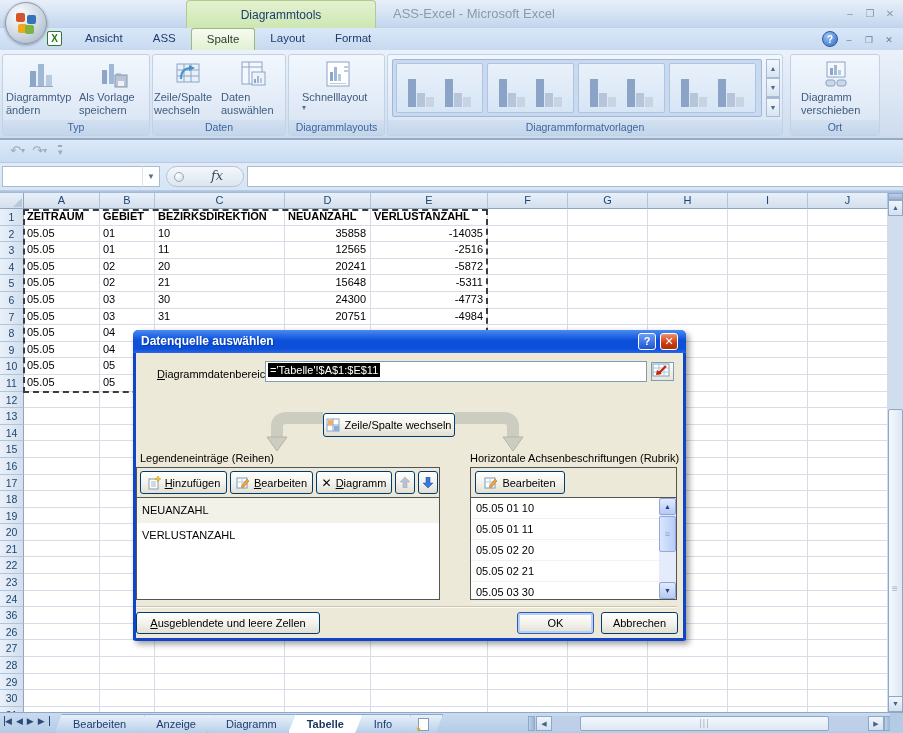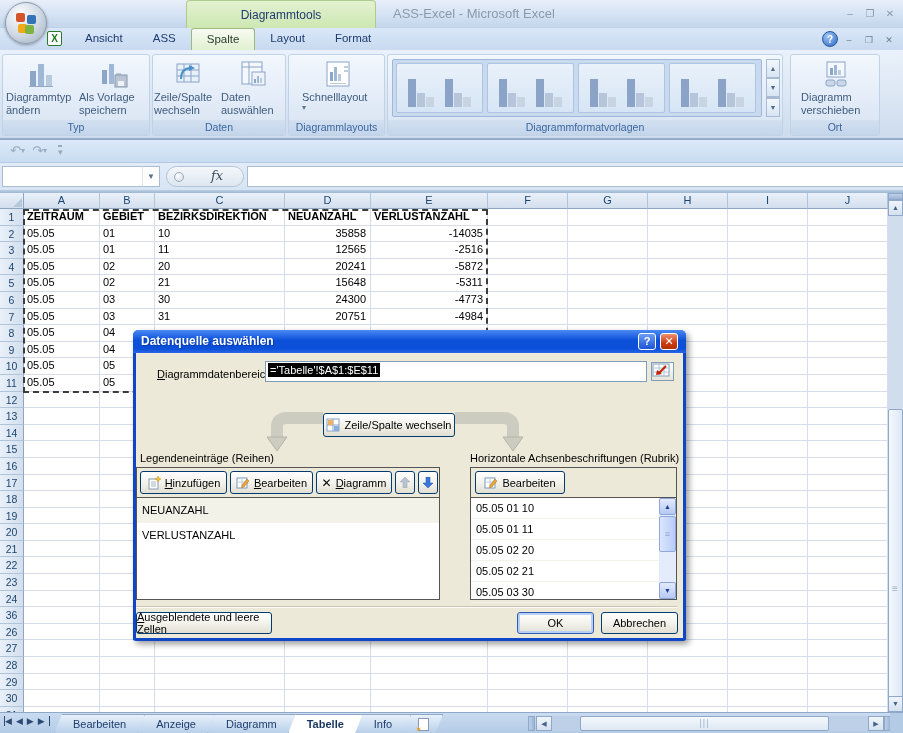--- a/index.html
+++ b/index.html
@@ -175,21 +175,21 @@
   .sel-item.sel{background:#f3f2e9;}
   .cat-item{height:21px;line-height:21px;padding-left:5px;border-bottom:1px solid #f3f3ec;}
   #cat-scroll{position:absolute;right:0;top:0;bottom:0;width:17px;background:#e4ebfa;}
   .xpsb{position:absolute;left:0;width:17px;height:17px;border:1px solid #8fa4d8;border-radius:2px;
     background:linear-gradient(#e2eafc,#b6c9f4);color:#1c3f94;font-size:7px;text-align:center;line-height:15px;}
   #xps-thumb{position:absolute;left:0;top:18px;width:17px;height:36px;border:1px solid #90a8dc;
     border-radius:2px;background:linear-gradient(90deg,#dbe6fd,#b8ccf8);color:#8fa4d8;
     text-align:center;line-height:34px;font-size:9px;}
   #dlg-sep{position:absolute;left:3px;top:253px;width:541px;border-top:1px solid #c9c5b2;
     border-bottom:1px solid #fbfaf4;}
-  #btn-hidden{position:absolute;left:3px;top:259px;width:136px;height:22px;}
+  #btn-hidden{position:absolute;left:3px;top:259px;width:184px;height:22px;}
   #btn-ok{position:absolute;left:384px;top:259px;width:77px;height:22px;
     border-color:#2f5bb5;box-shadow:inset 0 0 0 2px #b8d0f6;}
   #btn-cancel{position:absolute;left:468px;top:259px;width:77px;height:22px;}
   .tool-btn{height:23px;}
 </style>
 </head>
 <body>
 
 <div id="app">
 

